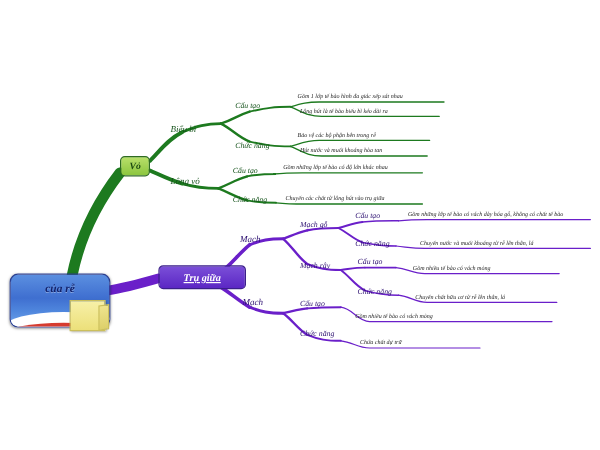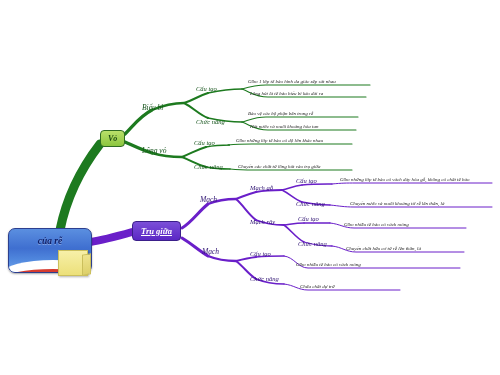--- a/index.html
+++ b/index.html
@@ -199,21 +199,21 @@
   <div class="label label-green lvl2" style="left:194px; top:140px;">Cấu tạo</div>
   <div class="label label-green lvl2" style="left:194px; top:164px;">Chức năng</div>
 
   <div class="label leaf" style="left:248px; top:79px;">Gồm 1 lớp tế bào hình đa giác xếp sát nhau</div>
   <div class="label leaf" style="left:250px; top:91px;">Lông hút là tế bào biểu bì kéo dài ra</div>
   <div class="label leaf" style="left:248px; top:111px;">Bảo vệ các bộ phận bên trong rễ</div>
   <div class="label leaf" style="left:250px; top:124px;">Hút nước và muối khoáng hòa tan</div>
   <div class="label leaf" style="left:236px; top:138px;">Gồm những lớp tế bào có độ lớn khác nhau</div>
   <div class="label leaf" style="left:238px; top:164px;">Chuyển các chất từ lông hút vào trụ giữa</div>
 
-  <div class="node-box node-purple" style="left:132px; top:221px; padding:4px 8px; font-size:8.5px;text-decoration:underline;">Trụ giữa</div>
+  <div class="node-box node-purple" style="left:132px; top:221px; padding:4px 20px; font-size:8.5px;text-decoration:underline;">Trụ giữa</div>
 
   <div class="label label-purple lvl1" style="left:200px; top:196px;">Mạch</div>
   <div class="label label-purple lvl1" style="left:202px; top:248px;">Mạch</div>
 
   <div class="label label-purple lvl2" style="left:250px; top:185px;">Mạch gỗ</div>
   <div class="label label-purple lvl2" style="left:250px; top:219px;">Mạch rây</div>
 
   <div class="label label-purple lvl2" style="left:296px; top:178px;">Cấu tạo</div>
   <div class="label label-purple lvl2" style="left:296px; top:201px;">Chức năng</div>
   <div class="label label-purple lvl2" style="left:298px; top:216px;">Cấu tạo</div>

